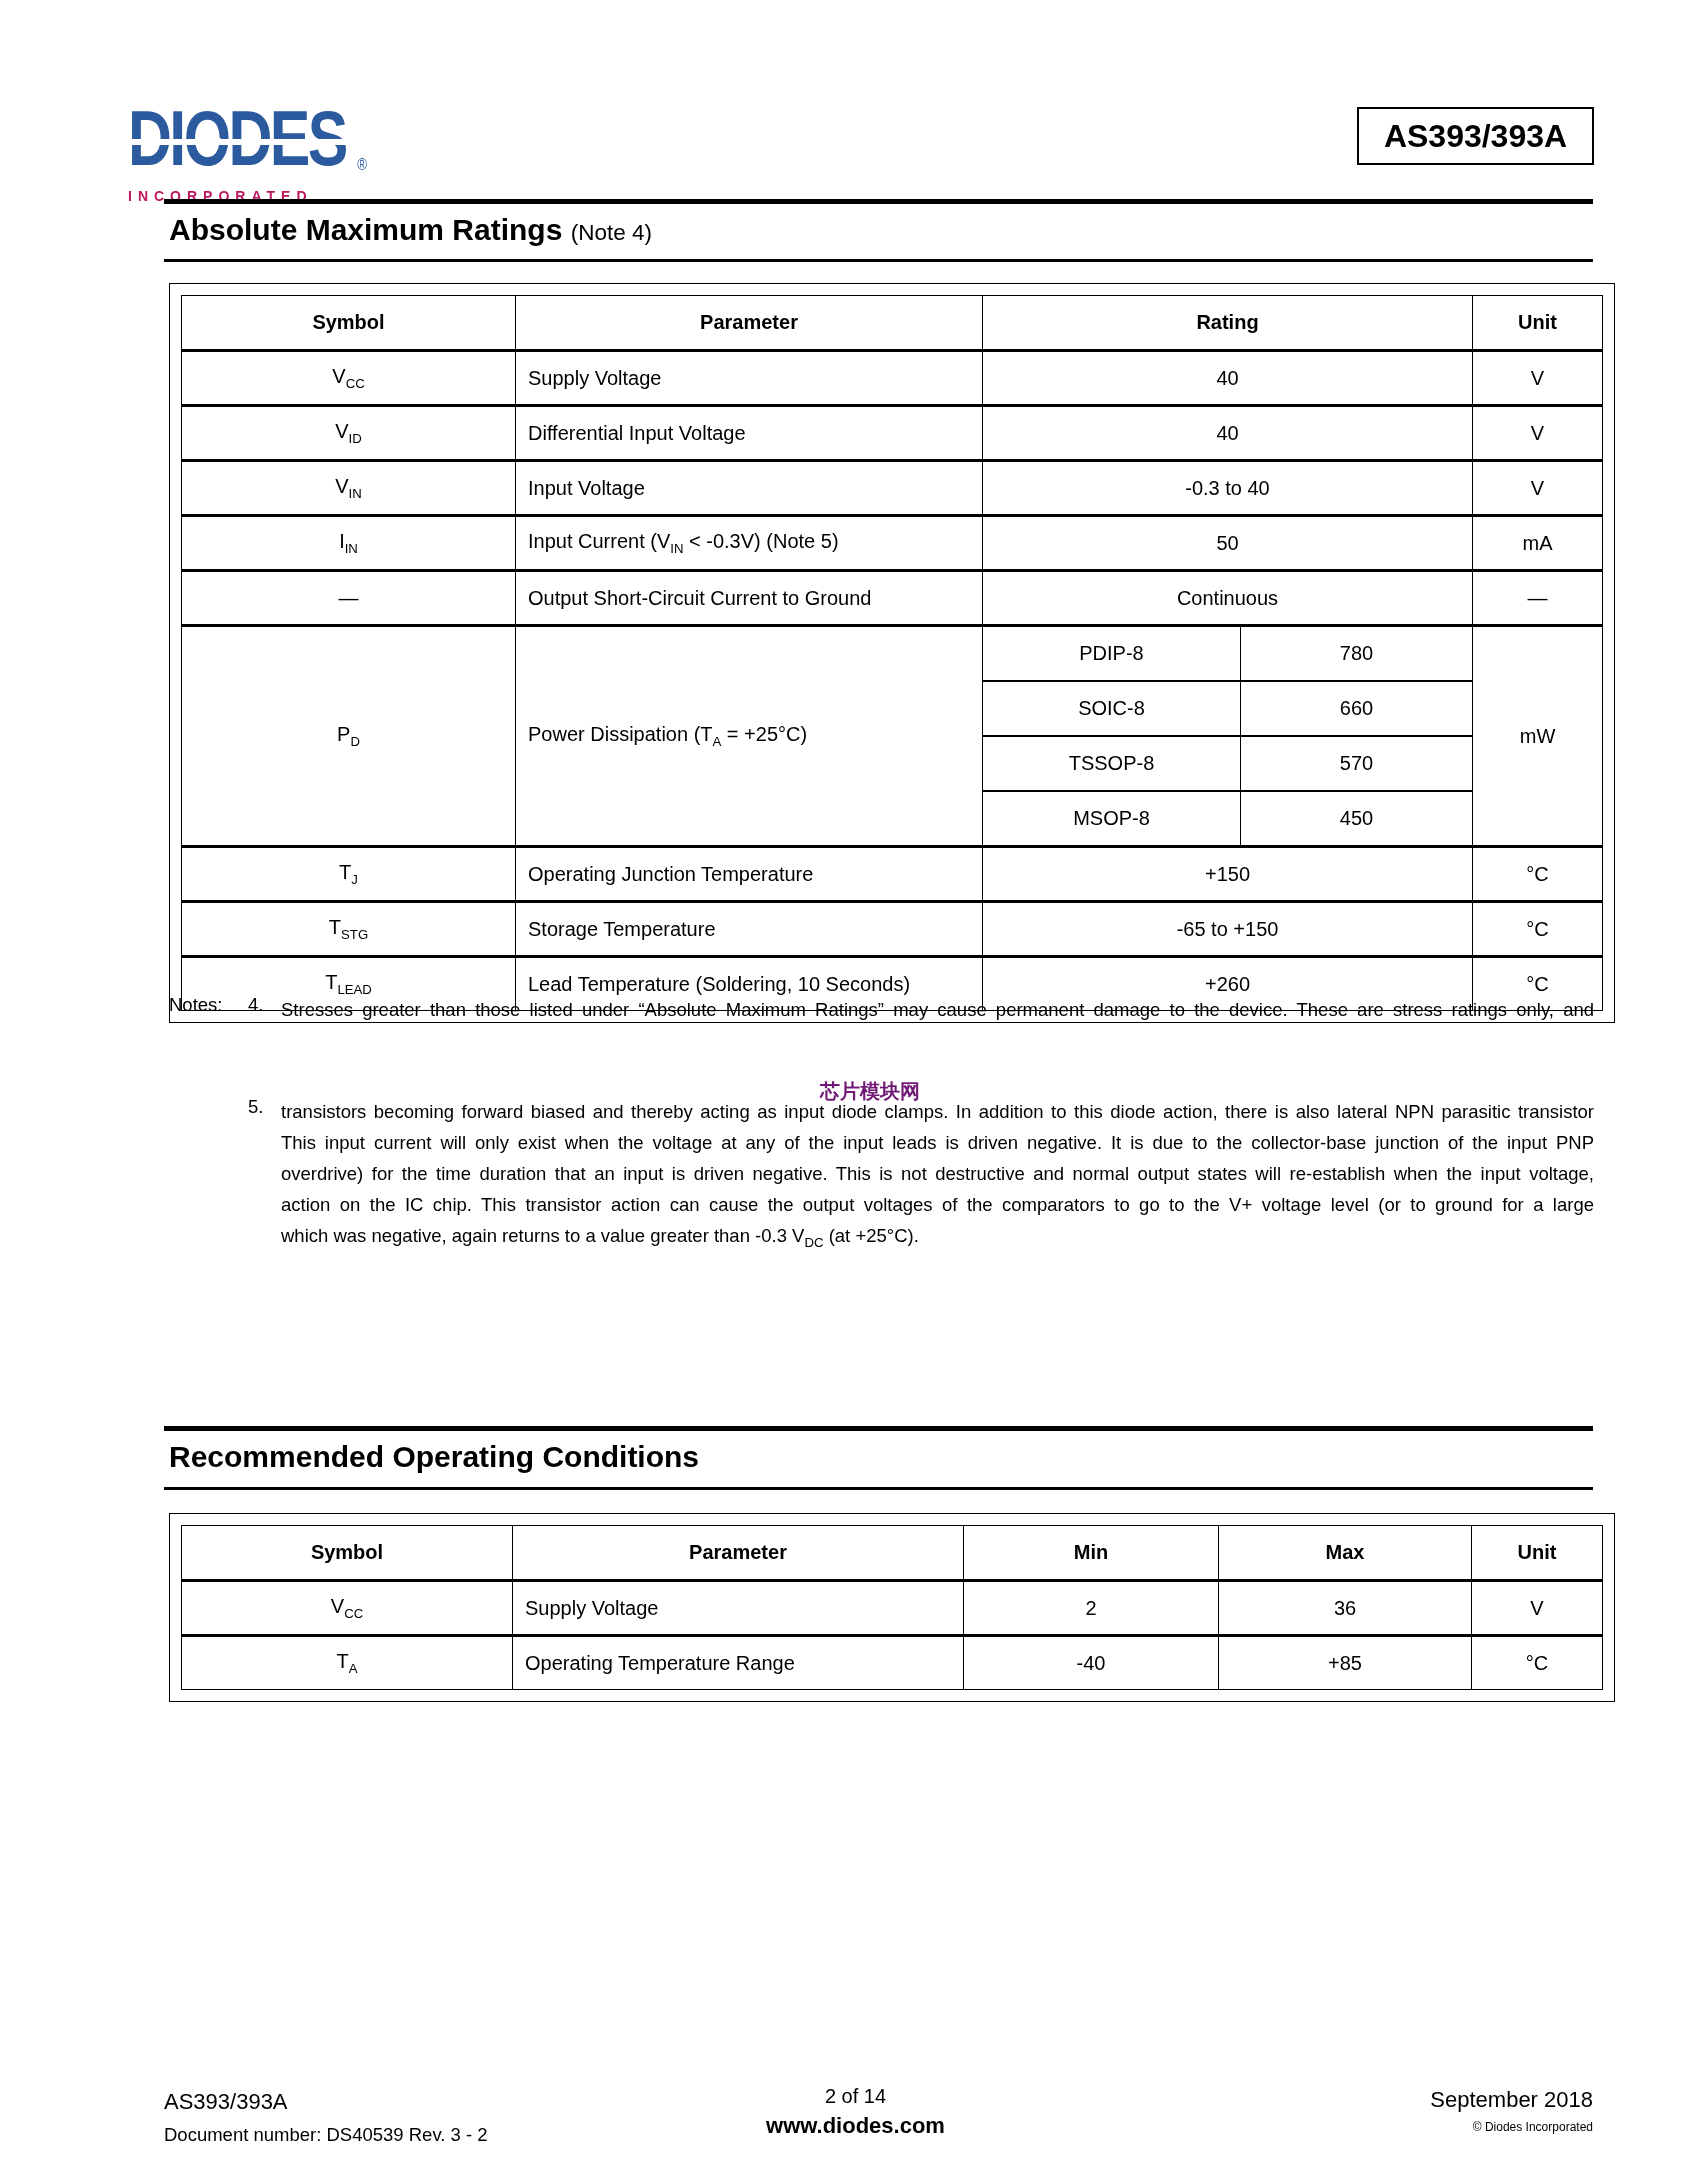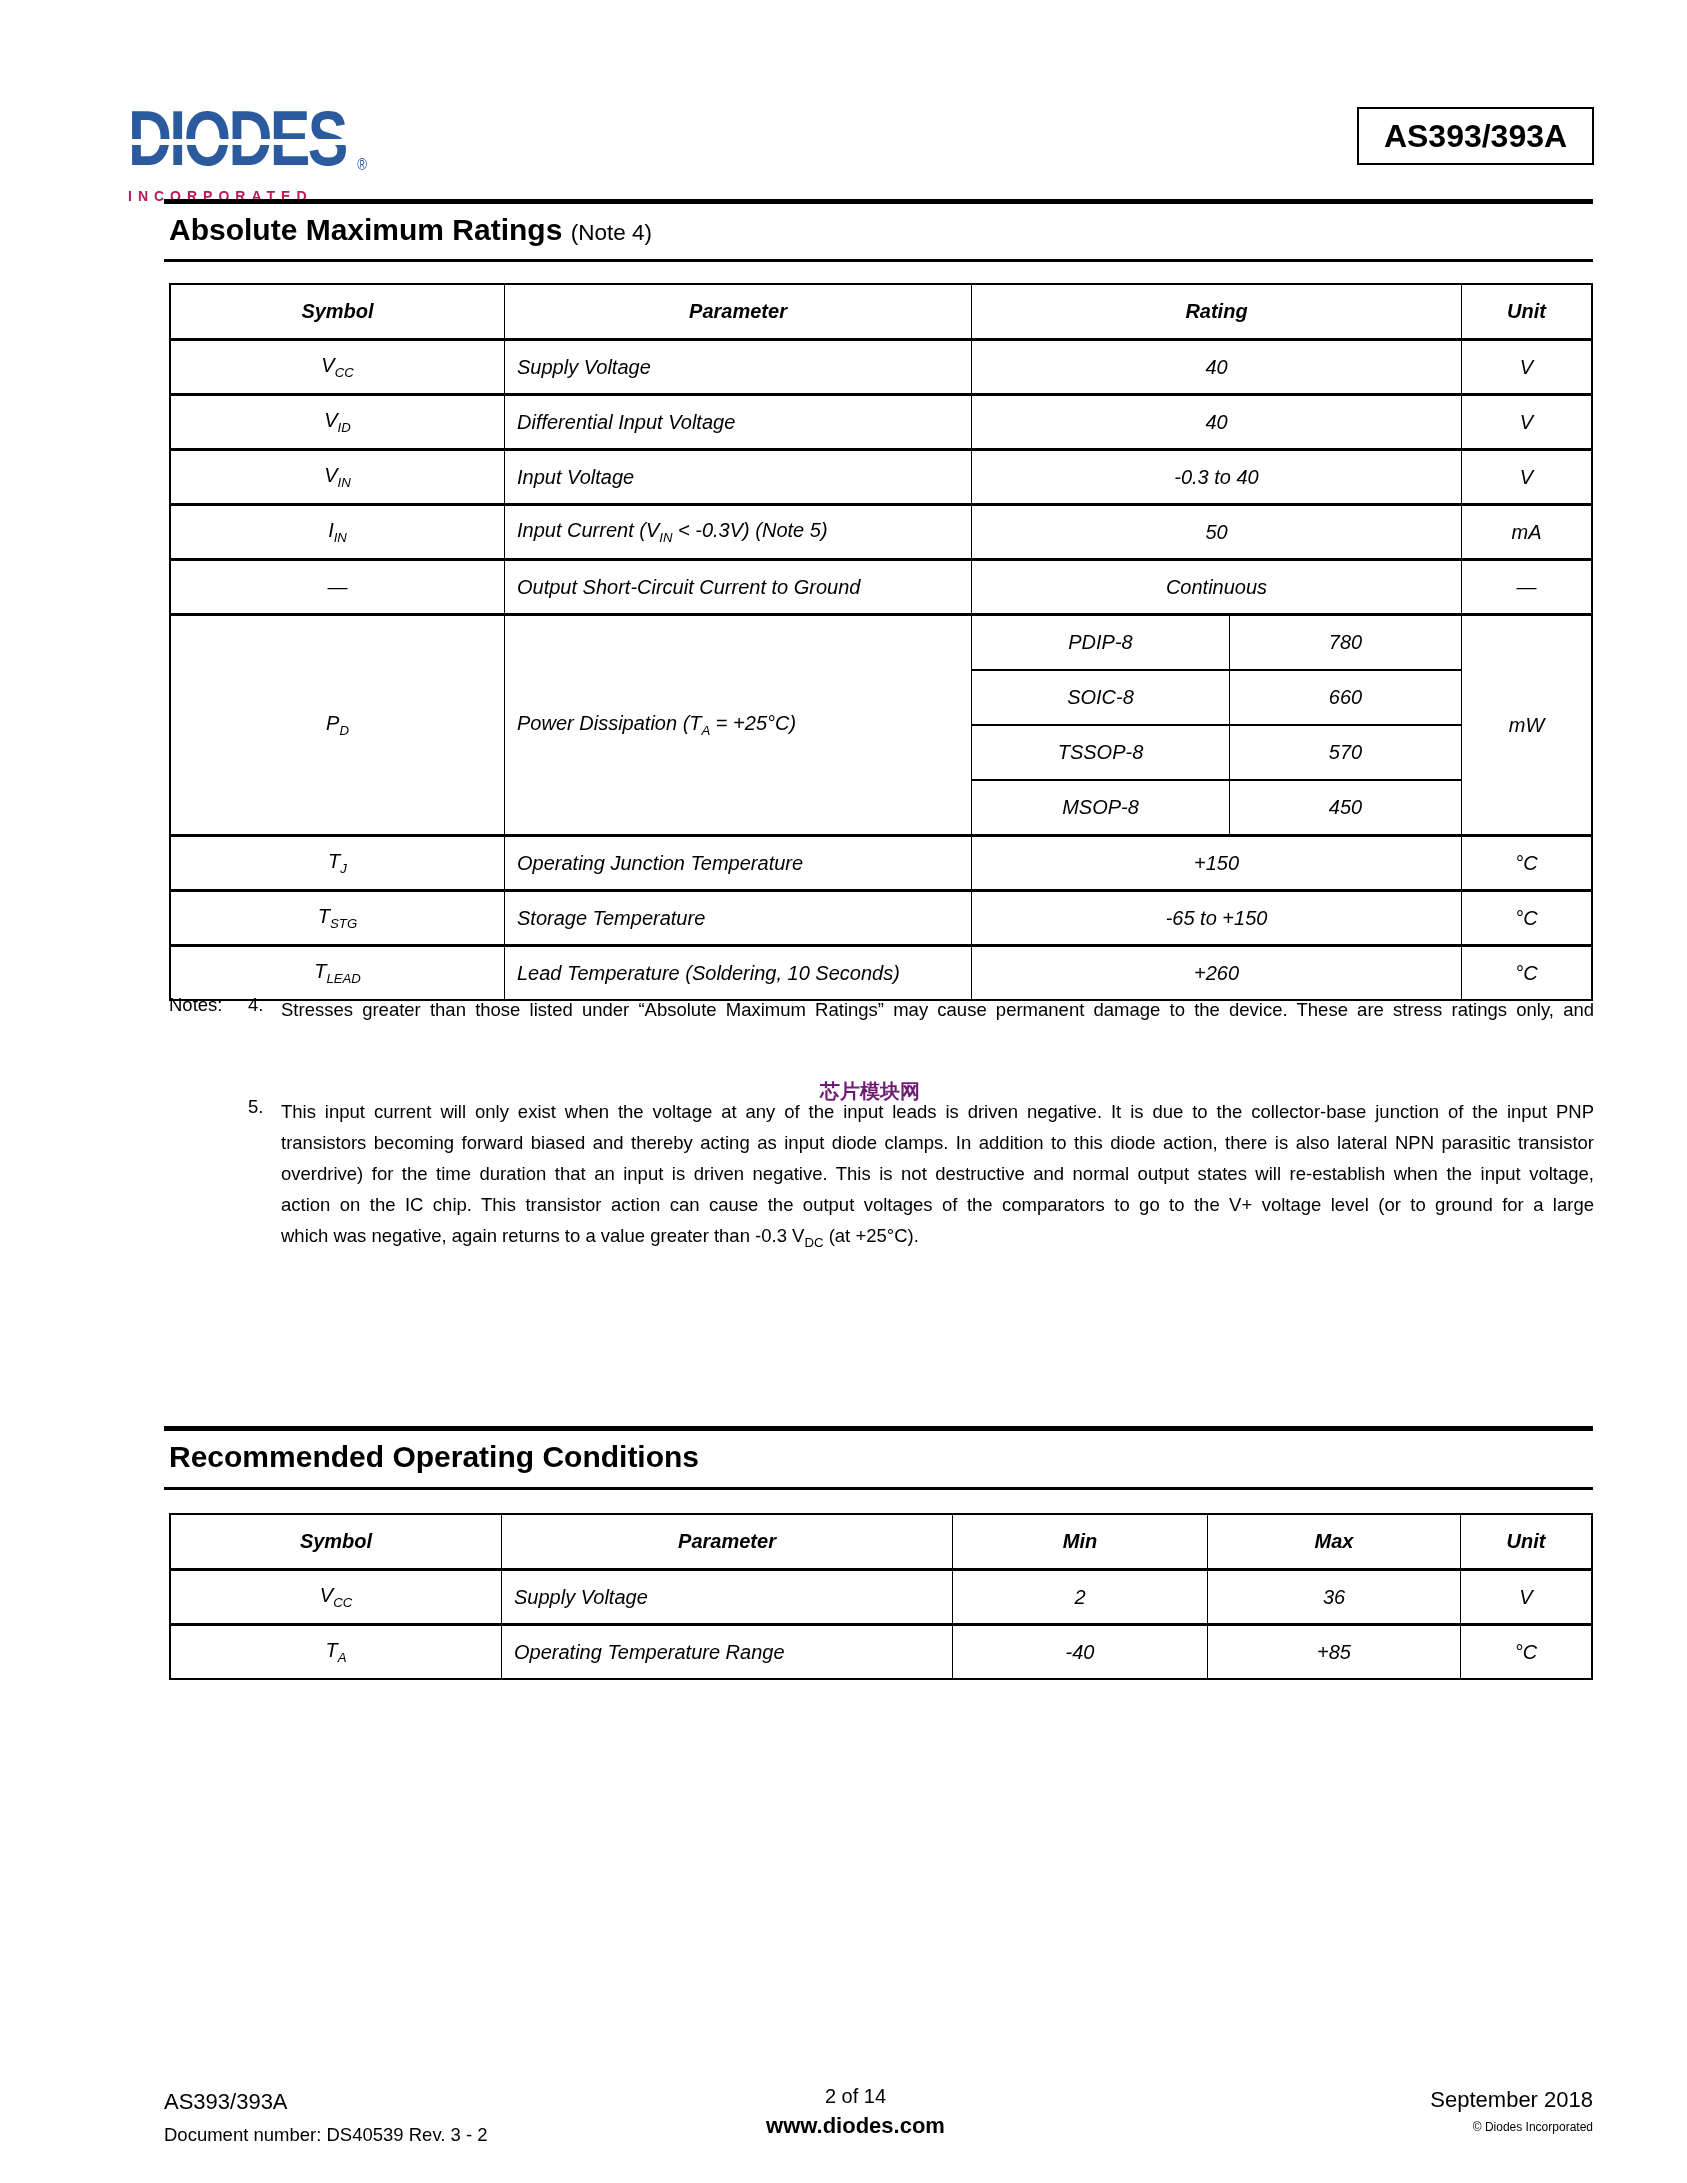--- a/index.html
+++ b/index.html
@@ -28,21 +28,21 @@
     border:2.6px solid #000; text-align:center; line-height:54px;
     font-size:32px; font-weight:bold;
   }
 
   
   .sec-title { position:absolute; left:157px; white-space:nowrap; }
   .sec-title .t1 { font-size:30px; font-weight:bold; }
   .sec-title .t2 { font-size:22.5px; font-weight:400; margin-left:5.3px; }
 
   
-  .tblwrap { position:absolute; border:1.3px solid #000; padding:0; background:#fff;font-style:italic; }
+  .tblwrap { position:absolute; border:1.3px solid #000; padding:11px; background:#fff; }
   table.ds { border-collapse:collapse; table-layout:fixed; }
   .ds th, .ds td {
     border:1.3px solid #000; font-size:20px; padding:0 4px;
     text-align:center; vertical-align:middle; overflow:hidden;
   }
   .ds th { font-weight:bold; height:53px; border-bottom:3.3px solid #000; }
   .ds td { height:52px; font-weight:400; }
   .ds tr.rb td { border-top:3.3px solid #000; }
   .ds tr.rs td { border-top:2.6px solid #000; }
   .param { text-align:left !important; padding-left:12px !important; }
@@ -181,22 +181,22 @@
       </table>
   </div>
 
   <div class="notes-label" style="top:994px;">Notes:</div>
   <div class="note-num" style="top:994px;">4.</div>
   <div class="note-body" style="top:994px;">
     <div class="nline">Stresses greater than those listed under “Absolute Maximum Ratings” may cause permanent damage to the device. These are stress ratings only, and</div>
   </div>
   <div class="note-num" style="top:1096px;">5.</div>
   <div class="note-body" style="top:1096px;">
+    <div class="nline">transistors becoming forward biased and thereby acting as input diode clamps. In addition to this diode action, there is also lateral NPN parasitic transistor</div>
     <div class="nline">This input current will only exist when the voltage at any of the input leads is driven negative. It is due to the collector-base junction of the input PNP</div>
-    <div class="nline">transistors becoming forward biased and thereby acting as input diode clamps. In addition to this diode action, there is also lateral NPN parasitic transistor</div>
     <div class="nline">overdrive) for the time duration that an input is driven negative. This is not destructive and normal output states will re-establish when the input voltage,</div>
     <div class="nline">action on the IC chip. This transistor action can cause the output voltages of the comparators to go to the V+ voltage level (or to ground for a large</div>
     <div class="nline last"><span>which was negative, again returns to a value greater than -0.3 V</span><span class="sb">DC</span><span> (at +25°C).</span></div>
   </div>
 
   <div class="watermark" style="color: #701a75; font-family: Liberation Serif, serif;">芯片模块网</div>
 
   <div class="rule" style="left:152px; top:1426px; width:1429px; height:4.6px;"></div>
   <div class="sec-title" style="top:1440px;">
     <span class="t1">Recommended Operating Conditions</span>

